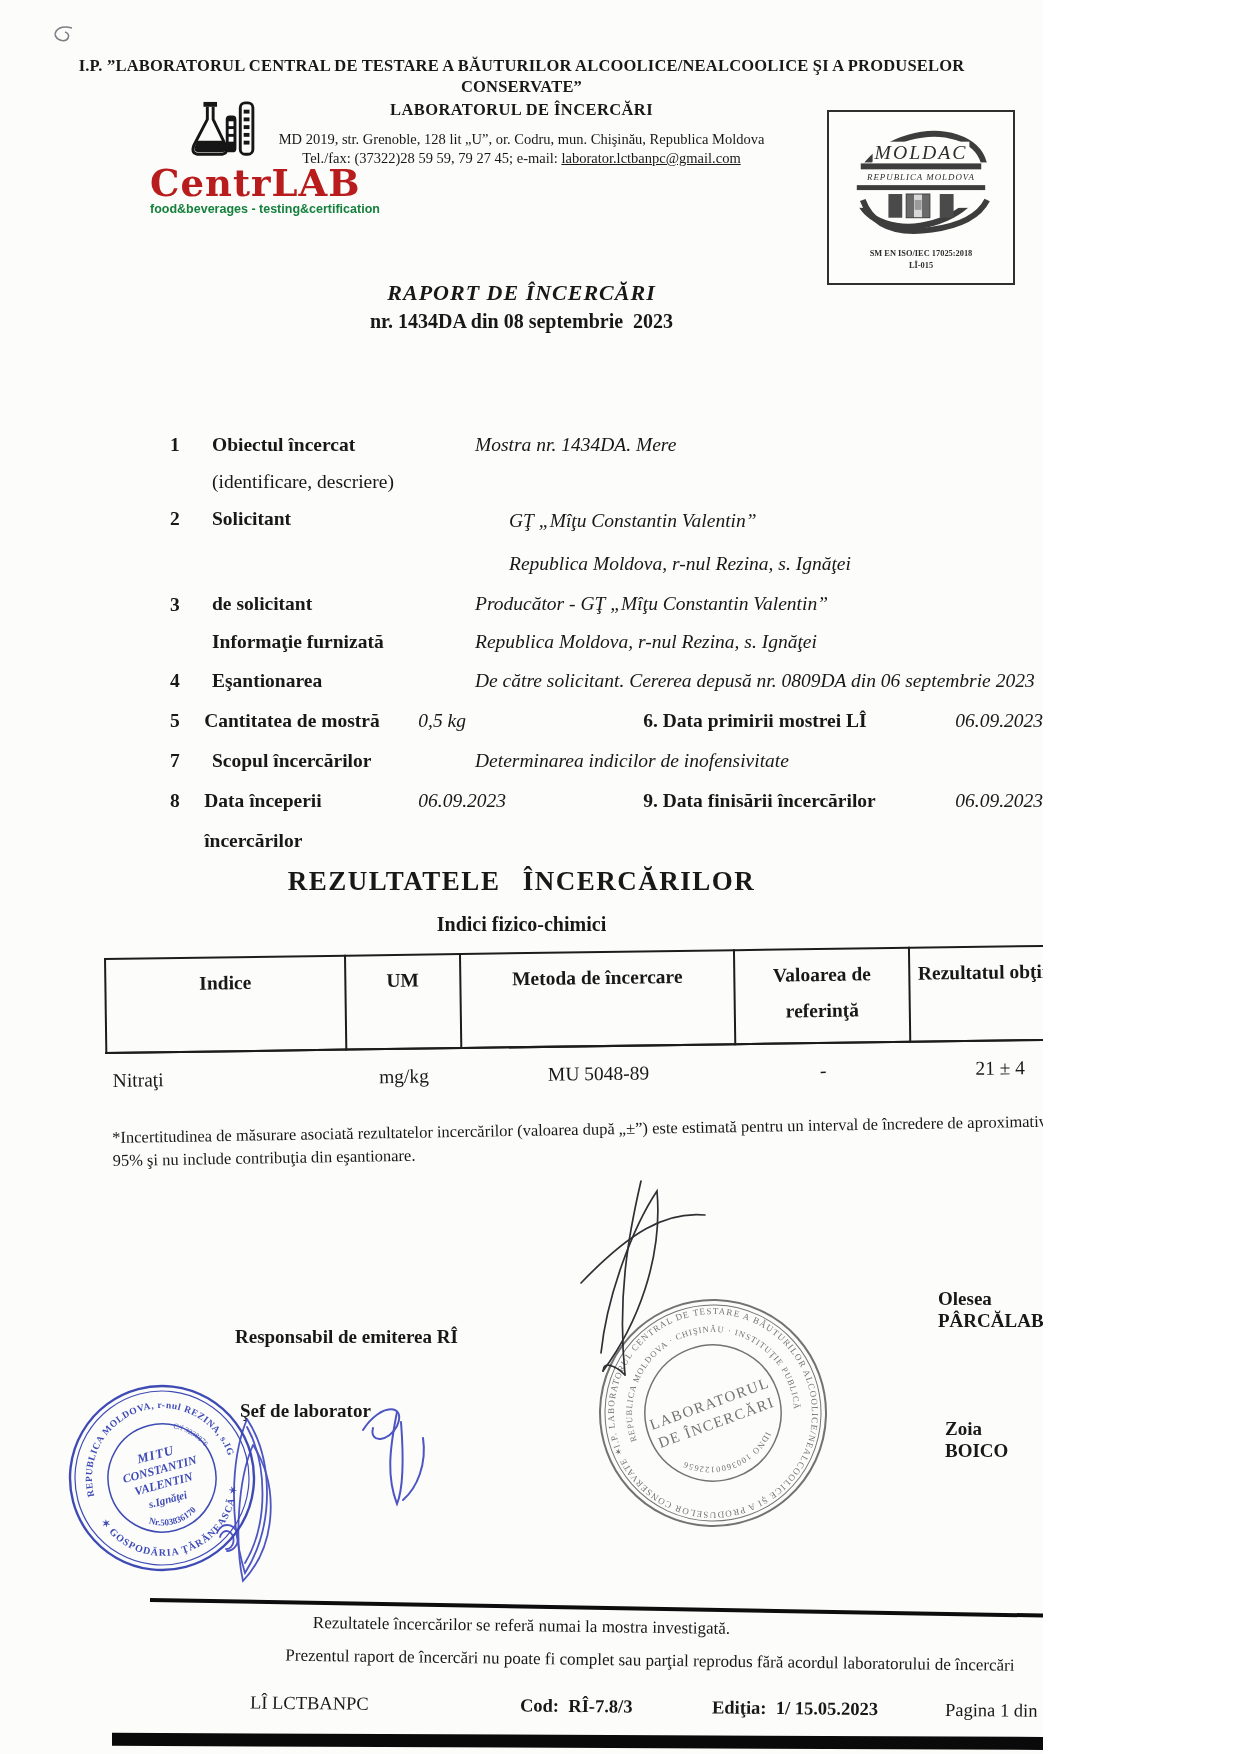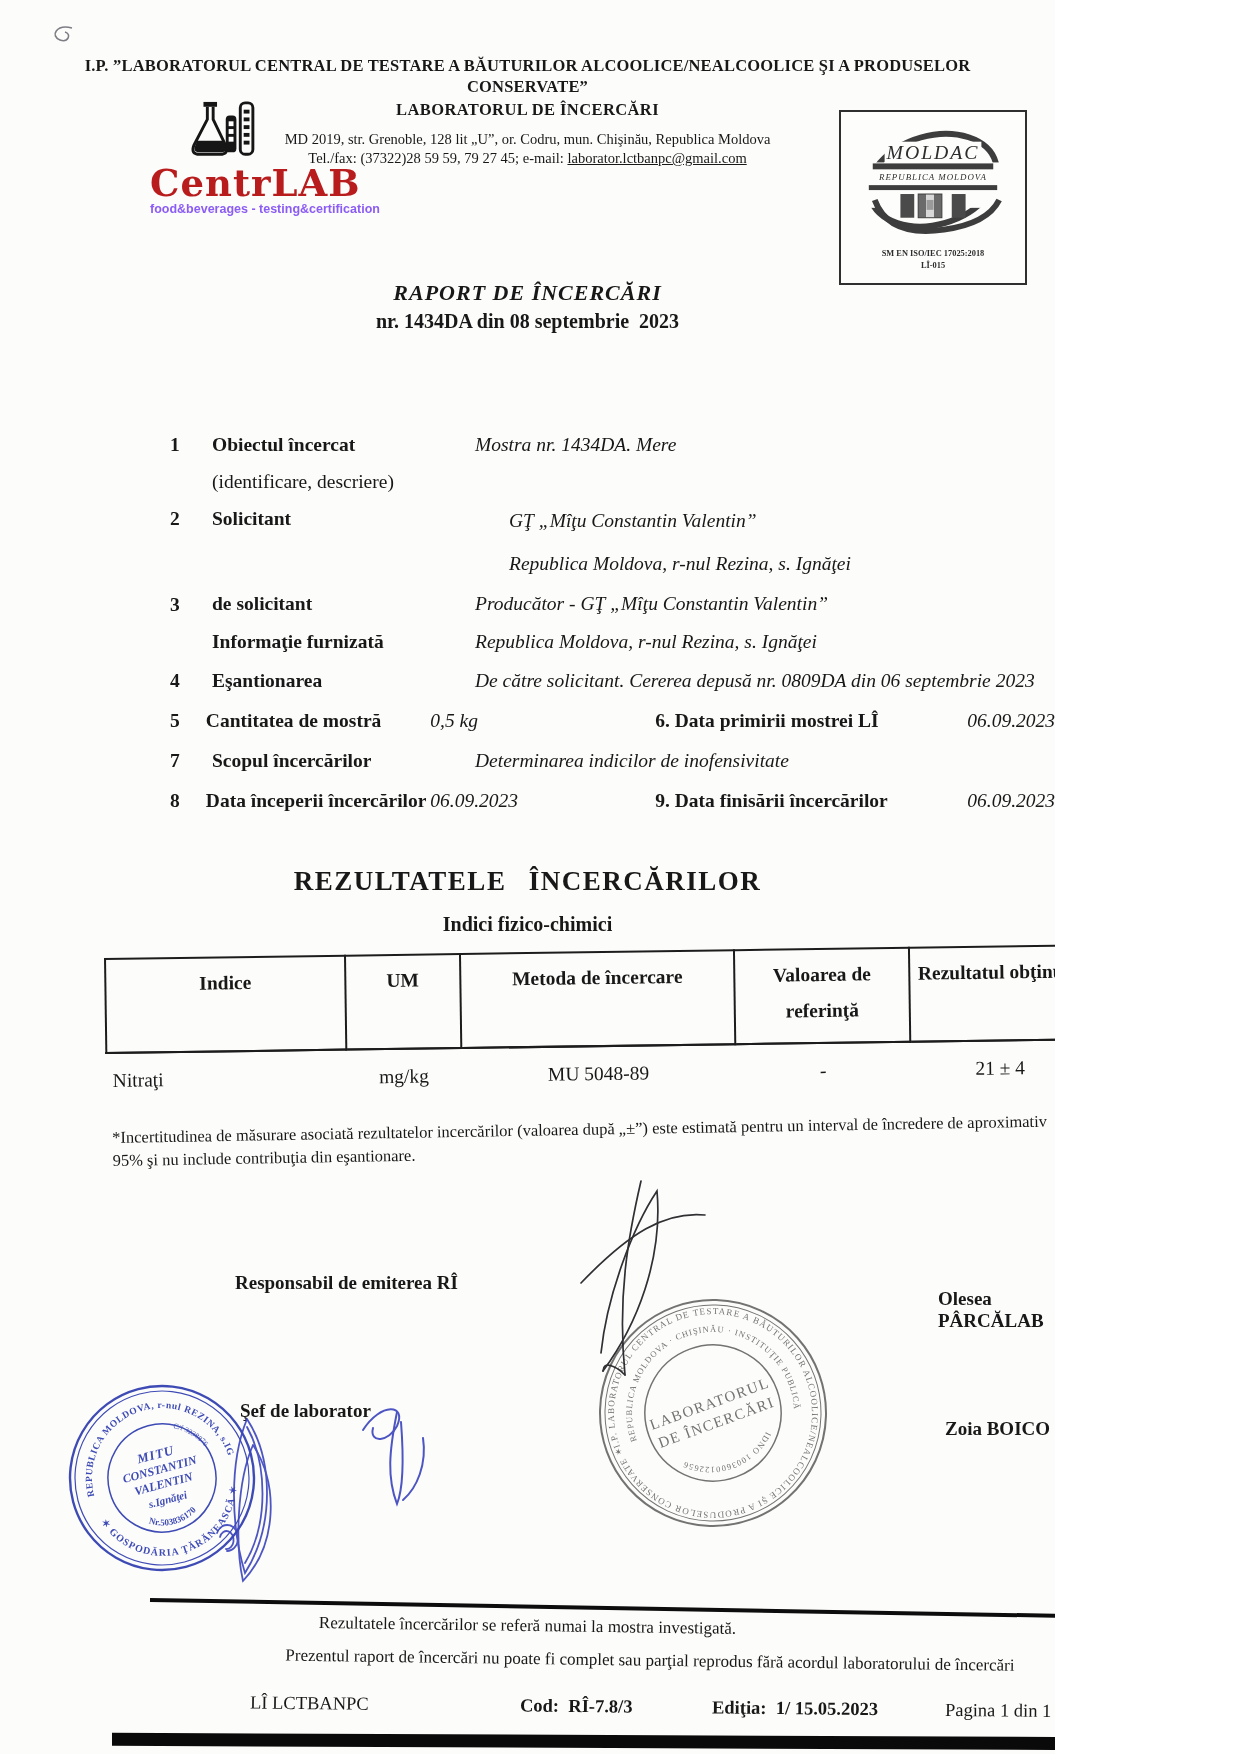--- a/index.html
+++ b/index.html
@@ -1,30 +1,30 @@
 <!DOCTYPE html>
 <html><head>
 <meta charset="utf-8">
 <style>
   html,body{margin:0;padding:0;background:#ffffff;}
   .page{position:relative;width:1043px;height:1754px;background:#fcfcfa;overflow:hidden;
-        font-family:"Liberation Serif","DejaVu Serif",serif;color:#181818;padding-left:12px;}
+        font-family:"Liberation Serif","DejaVu Serif",serif;color:#181818;}
 
   
   .hdr{position:absolute;top:55px;left:0;width:100%;text-align:center;}
   .org1{font-weight:bold;font-size:16.5px;line-height:21px;letter-spacing:.2px;}
   .labname{font-weight:bold;font-size:16.5px;line-height:22px;margin-top:2px;letter-spacing:.4px;}
   .addr{font-size:14.5px;line-height:19px;margin-top:9px;}
   .contact{font-size:14.5px;line-height:19px;}
   .email{text-decoration:underline;cursor:pointer;}
 
   .logo{position:absolute;top:100px;left:150px;width:250px;text-align:left;}
   .logo-name{font-family:"DejaVu Serif",serif;font-weight:bold;font-size:37px;line-height:38px;
              letter-spacing:1px;color:#b91c1c;margin-top:-2px;}
-  .logo-tag{font-family:"Liberation Sans",sans-serif;font-weight:bold;font-size:12.5px;color:#8b5cf6;}
+  .logo-tag{font-family:"Liberation Sans",sans-serif;font-weight:bold;font-size:12.5px;color:#15803d;}
 
   .moldac{position:absolute;top:110px;right:28px;width:178px;border:2px solid #2f2f2f;
           padding:5px 3px 4px 3px;text-align:center;background:#fdfdfc;}
 
   
   .rtitle{position:absolute;top:280px;left:0;width:100%;text-align:center;}
   .rtitle .t1{font-size:22px;font-weight:bold;font-style:italic;letter-spacing:1px;}
   .rtitle .t2{font-size:20px;font-weight:bold;margin-top:4px;white-space:pre;}
 
   
@@ -240,21 +240,21 @@
         <td>21 ± 4</td>
       </tr>
     </tbody>
   </table>
 
   <div class="footnote">
     <div>*Incertitudinea de măsurare asociată rezultatelor incercărilor (valoarea după  „±”) este estimată pentru un interval de încredere de aproximativ</div>
     <div>95% şi nu include contribuţia din eşantionare.</div>
   </div>
 
-  <div class="sig-label" style="left:235px;top:1272px;">Responsabil de emiterea RÎ</div>
+  <div class="sig-label" style="left:235px;top:1326px;">Responsabil de emiterea RÎ</div>
   <div class="sig-name" style="left:938px;top:1288px;">Olesea PÂRCĂLAB</div>
   <div class="sig-label" style="left:240px;top:1400px;">Şef de laborator</div>
   <div class="sig-name" style="left:945px;top:1418px;">Zoia BOICO</div>
 
   <svg style="position:absolute;left:588px;top:1288px;" width="250" height="250" viewBox="0 0 250 250">
     <g transform="rotate(-20 125 125)" opacity="0.82">
       <circle cx="125" cy="125" r="113" fill="none" stroke="#555" stroke-width="2"></circle>
       <circle cx="125" cy="125" r="108" fill="none" stroke="#555" stroke-width="1"></circle>
       <circle cx="125" cy="125" r="68" fill="none" stroke="#555" stroke-width="1.5"></circle>
       <path id="labRim" d="M26,125 A99,99 0 0 1 224,125 A99,99 0 0 1 26,125" fill="none"></path>

